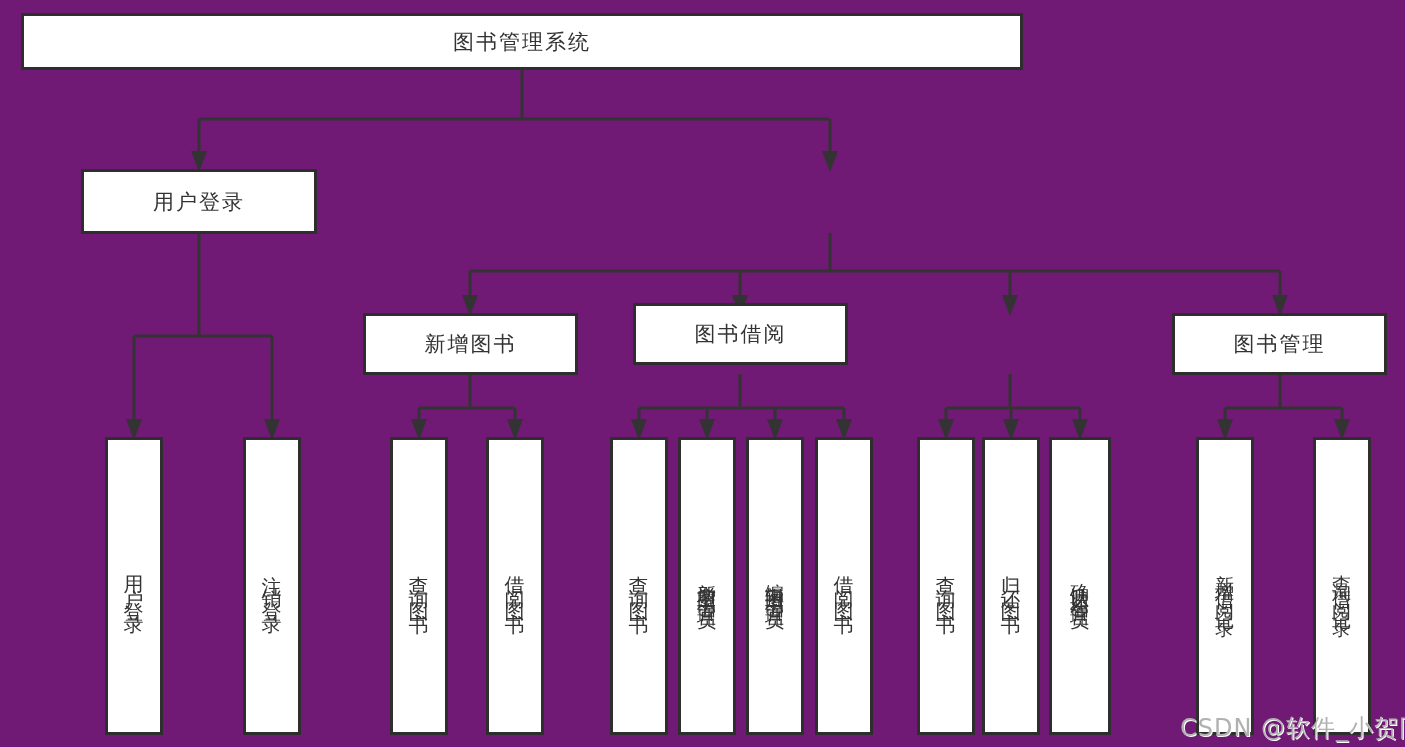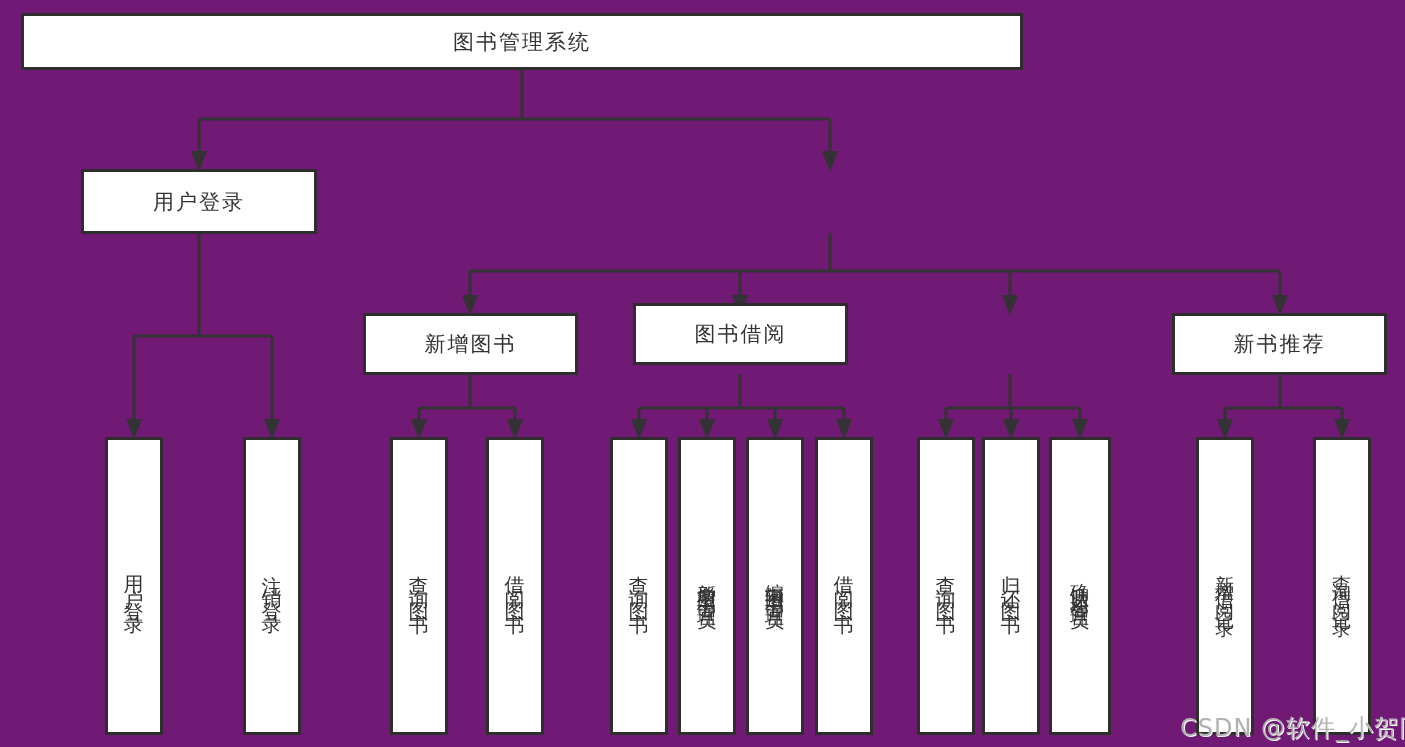--- a/index.html
+++ b/index.html
@@ -70,21 +70,21 @@
     <span>用户登录</span>
   </div>
 
   <div class="node hnode" style="left:363px;top:313px;width:215px;height:62px">
     <span>新增图书</span>
   </div>
   <div class="node hnode" style="left:633px;top:303px;width:215px;height:62px">
     <span>图书借阅</span>
   </div>
   <div class="node hnode" style="left:1172px;top:313px;width:215px;height:62px">
-    <span>新书推荐</span>
+    <span>图书管理</span>
   </div>
 
   <div class="node leaf" style="left:105px;top:437px;width:58px;height:298px">
     <span class="leaf-label">用户登录</span>
   </div>
   <div class="node leaf" style="left:243px;top:437px;width:58px;height:298px">
     <span class="leaf-label">注销登录</span>
   </div>
 
   <div class="node leaf" style="left:390px;top:437px;width:58px;height:298px">

